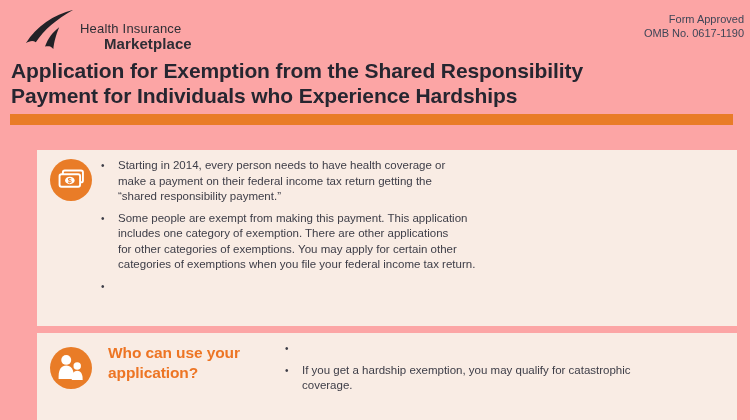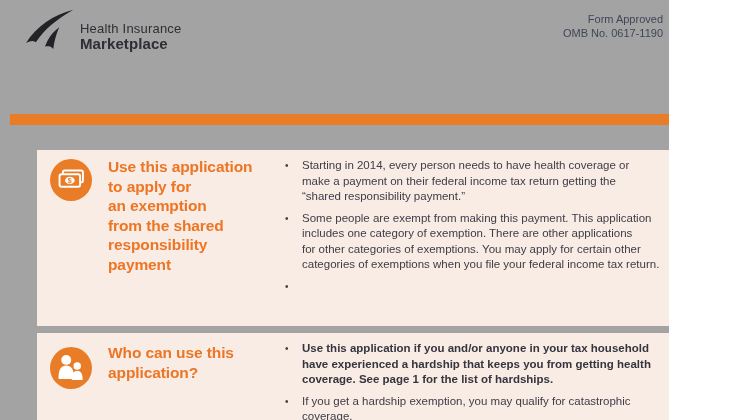--- a/index.html
+++ b/index.html
@@ -1,26 +1,26 @@
 <!DOCTYPE html>
 <html><head>
 <meta charset="utf-8">
 <style>
   html,body{margin:0;padding:0;background:#ffffff;}
   .page{
-    position:relative;width:669px;height:420px;overflow:hidden;
-    background:#a3a3a3;font-family:"Liberation Sans",sans-serif;
+    position:relative;width:750px;height:420px;overflow:hidden;
+    background:#fca5a5;font-family:"Liberation Sans",sans-serif;
     -webkit-font-smoothing:antialiased;
   }
   
   .logo{position:absolute;left:25px;top:8px;display:flex;align-items:flex-start;}
   .logo svg{display:block;}
   .logo-text{margin-left:5px;padding-top:13px;color:#2E2E35;}
   .logo-line1{font-size:13px;letter-spacing:.2px;line-height:15px;font-weight:400;}
-  .logo-line2{font-size:15px;font-weight:700;line-height:16px;letter-spacing:.1px;}
+  .logo-line2{font-size:15px;font-weight:700;line-height:16px;letter-spacing:.1px;margin-left:24px;}
   .approval{
     position:absolute;right:6px;top:13px;text-align:right;
     font-size:11px;line-height:13.5px;color:#3E4657;
   }
   
   .title{
     position:absolute;left:11px;top:58px;margin:0;width:720px;
     font-size:21px;line-height:25px;font-weight:700;color:#262630;
     letter-spacing:-.1px;white-space:pre-line;
   }
@@ -67,39 +67,33 @@
       <div class="logo-line1">Health Insurance</div>
       <div class="logo-line2">Marketplace</div>
     </div>
   </div>
 
   <div class="approval">
     <div>Form Approved</div>
     <div>OMB No. 0617-1190</div>
   </div>
 
+  <h1 class="title">Application for Exemption from the Shared Responsibility
+Payment for Individuals who Experience Hardships</h1>
   <div class="bar"></div>
 
   <div class="section section-1">
     <div class="icon-col">
       <svg class="icon-circle" viewBox="0 0 44 44" aria-hidden="true">
         <circle cx="22" cy="22" r="22" fill="#E97C27"></circle>
         <rect x="13.5" y="12" width="21" height="12.5" rx="2" fill="none" stroke="#ffffff" stroke-width="2"></rect>
         <rect x="10" y="16" width="21.5" height="13" rx="2" fill="#E97C27" stroke="#ffffff" stroke-width="2"></rect>
         <ellipse cx="20.8" cy="22.5" rx="5" ry="3.9" fill="#ffffff"></ellipse>
         <text x="20.8" y="25.2" font-size="7.5" font-weight="bold" fill="#E97C27" text-anchor="middle" font-family="Liberation Sans, sans-serif">$</text>
       </svg>
-    </div>
-    <div class="heading-col">
-      <h2 class="heading">Use this application
-to apply for
-an exemption
-from the shared
-responsibility
-payment</h2>
     </div>
     <div class="bullets-col">
       <div class="bullet">
         <span class="bullet-dot">•</span>
         <span class="bullet-text">Starting in 2014, every person needs to have health coverage or
 make a payment on their federal income tax return getting the
 “shared responsibility payment.”</span>
       </div>
       <div class="bullet">
         <span class="bullet-dot">•</span>
@@ -118,29 +112,26 @@
     <div class="icon-col">
       <svg class="icon-circle" viewBox="0 0 44 44" aria-hidden="true">
         <circle cx="22" cy="22" r="22" fill="#E97C27"></circle>
         <circle cx="17" cy="13.5" r="5.2" fill="#ffffff"></circle>
         <path d="M9 31 C9 23.5 12.2 19.5 17 19.5 C21.8 19.5 25 23.5 25 31 L25 33.5 L9 33.5 Z" fill="#ffffff"></path>
         <circle cx="28.5" cy="20" r="3.9" fill="#ffffff"></circle>
         <path d="M22.8 33.5 C22.8 28 25.1 25 28.5 25 C31.9 25 34.2 28 34.2 33.5 L34.2 34.5 L22.8 34.5 Z" fill="#ffffff"></path>
       </svg>
     </div>
     <div class="heading-col">
-      <h2 class="heading">Who can use this
+      <h2 class="heading">Who can use your
 application?</h2>
     </div>
     <div class="bullets-col">
       <div class="bullet">
         <span class="bullet-dot">•</span>
-        <span class="bullet-text bold">Use this application if you and/or anyone in your tax household
-have experienced a hardship that keeps you from getting health
-coverage. See page 1 for the list of hardships.</span>
       </div>
       <div class="bullet">
         <span class="bullet-dot">•</span>
         <span class="bullet-text">If you get a hardship exemption, you may qualify for catastrophic
 coverage.</span>
       </div>
     </div>
   </div>
 
 </div>

